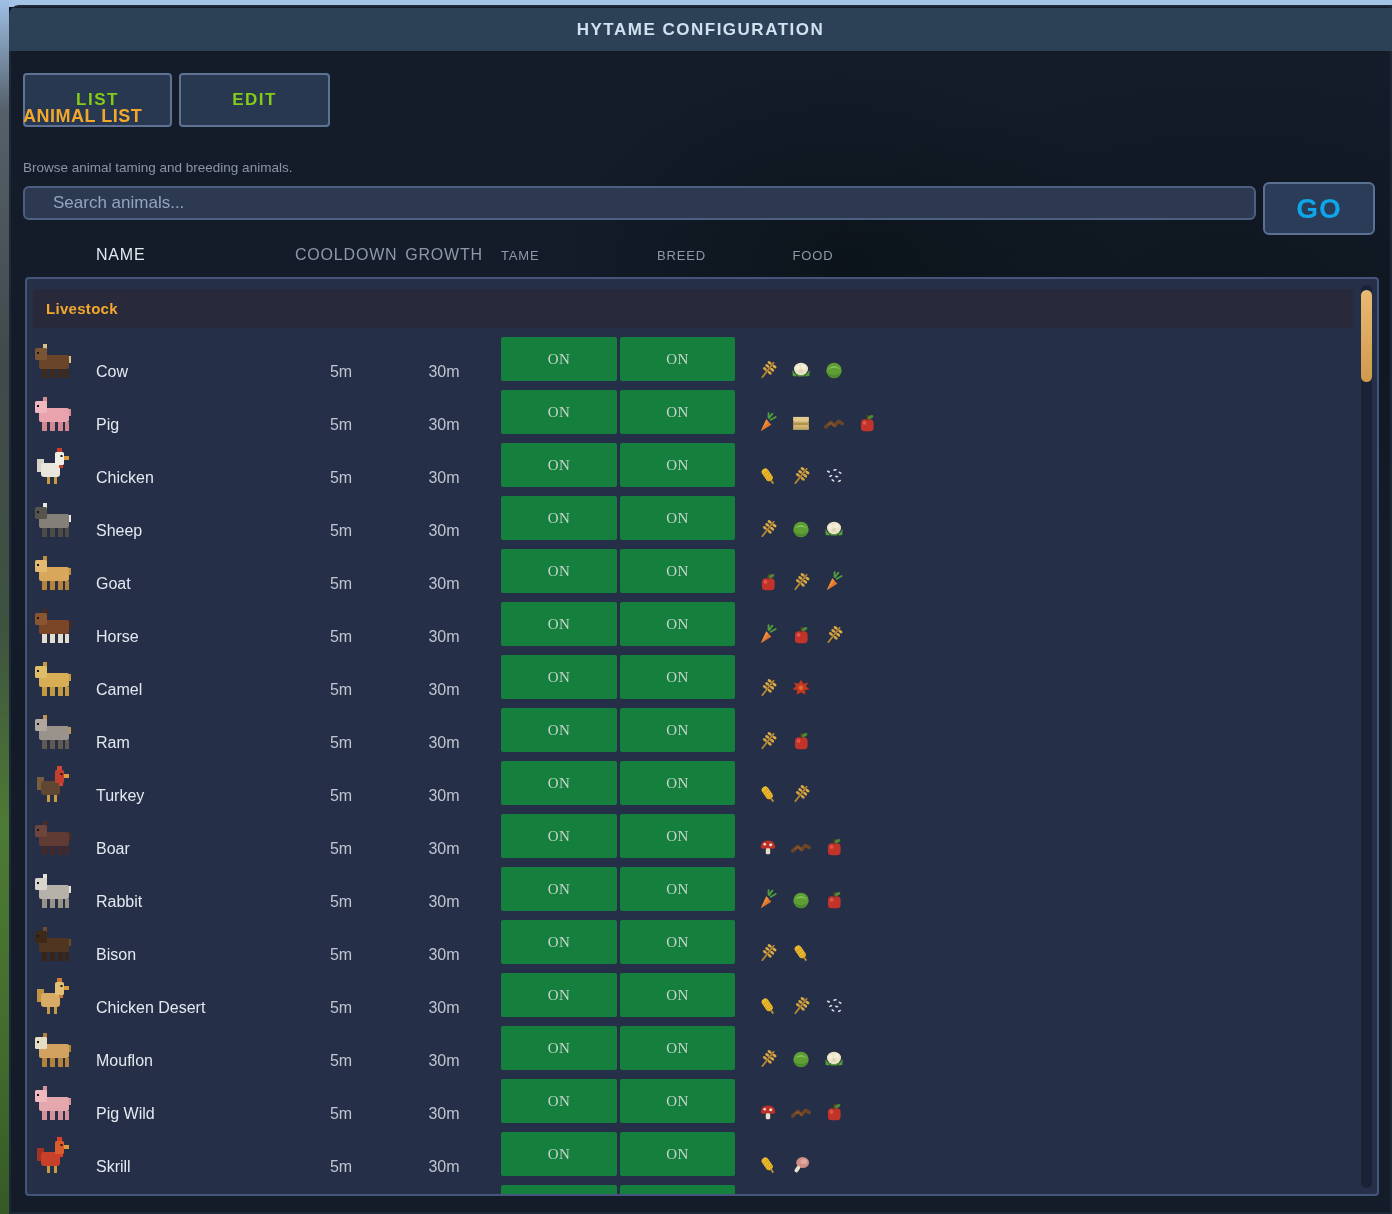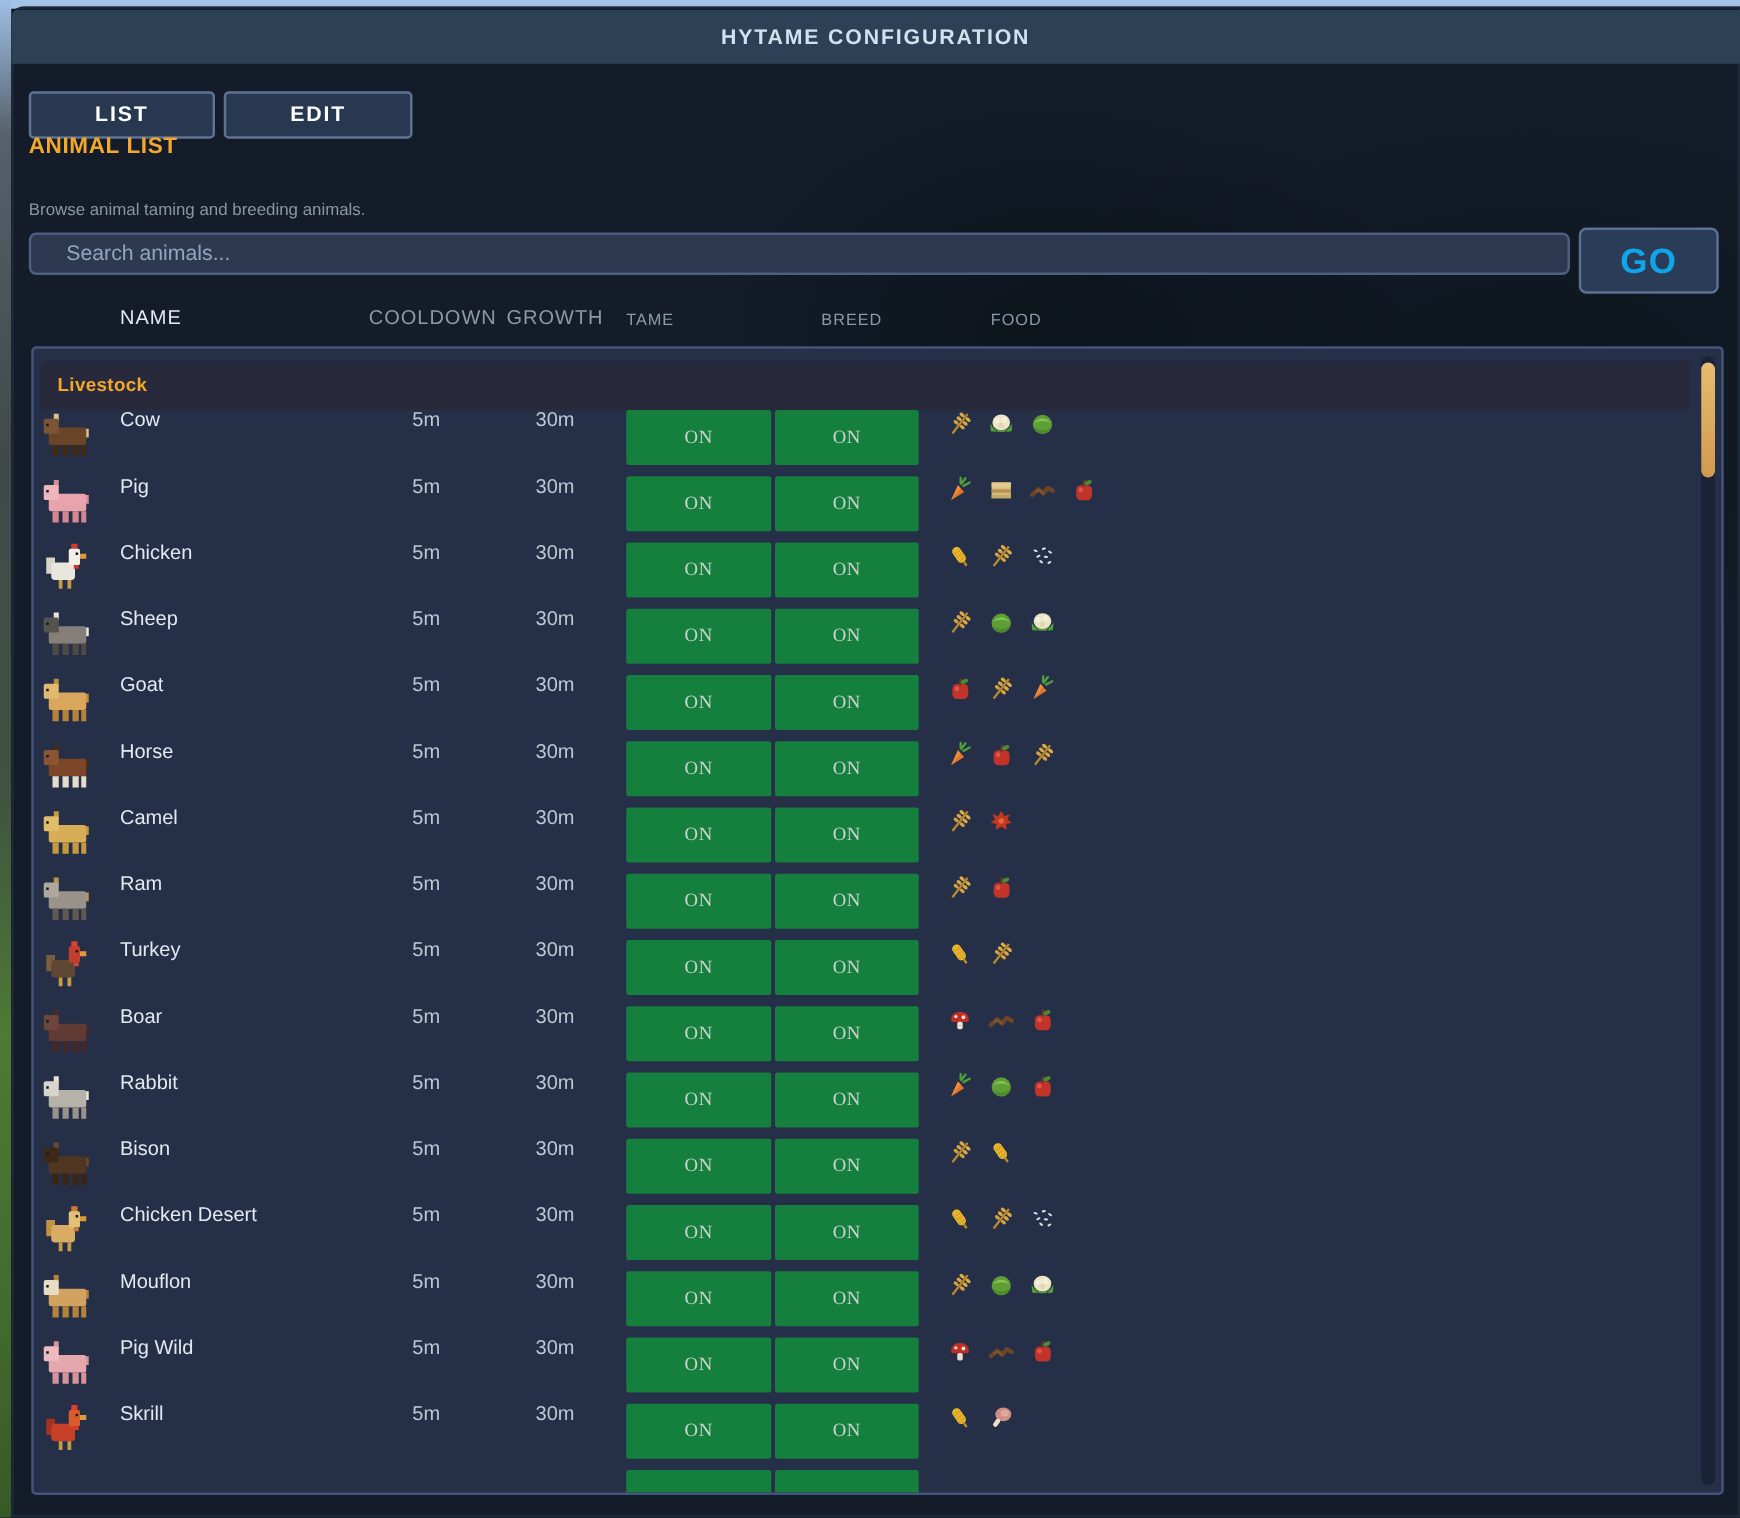--- a/index.html
+++ b/index.html
@@ -24,23 +24,23 @@
     border-top-left-radius:10px;
     box-shadow:inset 0 0 0 2px #1d2838;
     overflow:hidden;
   }
   .titlebar{
     position:absolute;left:0;top:3px;right:0;height:43px;background:#2d4156;
     display:flex;align-items:center;justify-content:center;text-align:right;
   }
   .titlebar span{color:#cfe2f0;font-weight:bold;font-size:17px;letter-spacing:1.5px;}
   .tab{
-    position:absolute;top:68px;height:38px;box-sizing:border-box;
+    position:absolute;top:68px;height:54px;box-sizing:border-box;
     background:#273850;border:2px solid #5e7394;border-radius:4px;
-    color:#ffffff;font-weight:bold;font-size:17px;letter-spacing:1.5px;
+    color:#84cc16;font-weight:bold;font-size:17px;letter-spacing:1.5px;
     font-family:inherit;cursor:pointer;
   }
   .tab-list{left:14px;width:149px;}
   .tab-edit{left:170px;width:151px;}
   .section-title{position:absolute;left:14px;top:101px;font-size:18px;font-weight:bold;color:#f3a82b;letter-spacing:.5px;}
   .section-subtitle{position:absolute;left:14px;top:155px;font-size:13.5px;color:#8a96a4;}
   .search{
     position:absolute;left:14px;top:181px;width:1233px;height:34px;box-sizing:border-box;
     background:#2c3951;border:2px solid #4d5f80;border-radius:6px;
     color:#dbe5f2;font-size:17px;padding:0 28px;font-family:inherit;outline:none;
@@ -64,21 +64,21 @@
   .table{
     position:absolute;left:16px;top:272px;width:1354px;height:919px;box-sizing:border-box;
     background:#262f48;border:2px solid #44547a;border-radius:4px;
     overflow:hidden;padding:8px 24px 0 6px;
   }
   .group-row{
     height:39px;margin-top:2px;background:#282a3c;border-radius:3px;
     display:flex;align-items:center;padding-left:13px;box-sizing:border-box;
   }
   .group-row span{color:#f3a82b;font-weight:bold;font-size:15px;letter-spacing:.3px;}
-  .row{height:53px;display:flex;align-items:flex-start;}
+  .row{height:53px;display:flex;align-items:flex-end;}
   .c-icon{width:63px;display:flex;align-items:center;padding-left:1px;box-sizing:border-box;}
   .c-name{width:199px;font-size:16px;color:#e2e9f0;}
   .c-cd{width:92px;text-align:center;font-size:16px;color:#bdc6d1;}
   .c-growth{width:114px;text-align:center;font-size:16px;color:#bdc6d1;}
   .toggle{
     width:116px;height:44px;background:#15803d;border:none;border-radius:2px;
     color:#c9d4cd;font-size:15px;letter-spacing:.5px;font-family:Liberation Serif, serif;cursor:pointer;
   }
   .c-breed{width:115px;margin-left:3px;}
   .c-foods{display:flex;align-items:center;gap:11px;margin-left:22px;}

